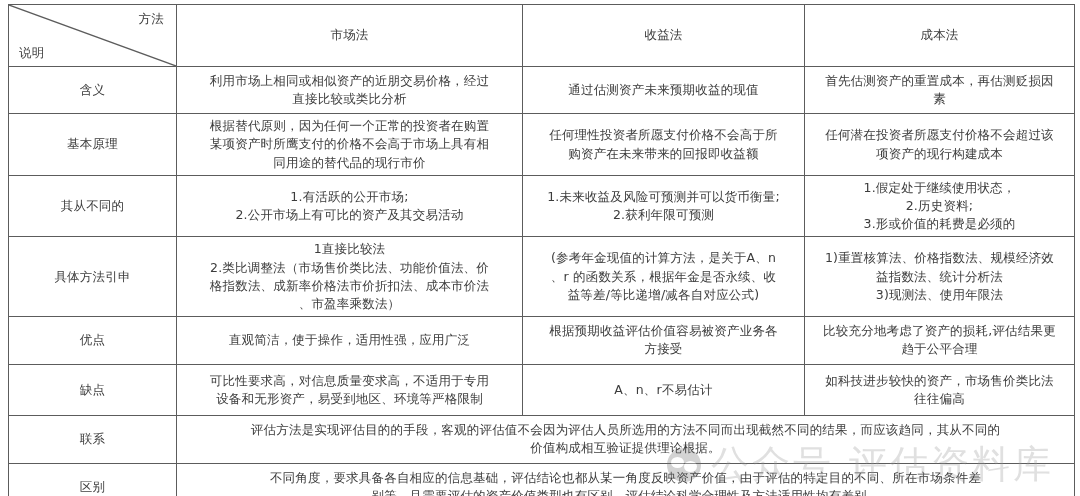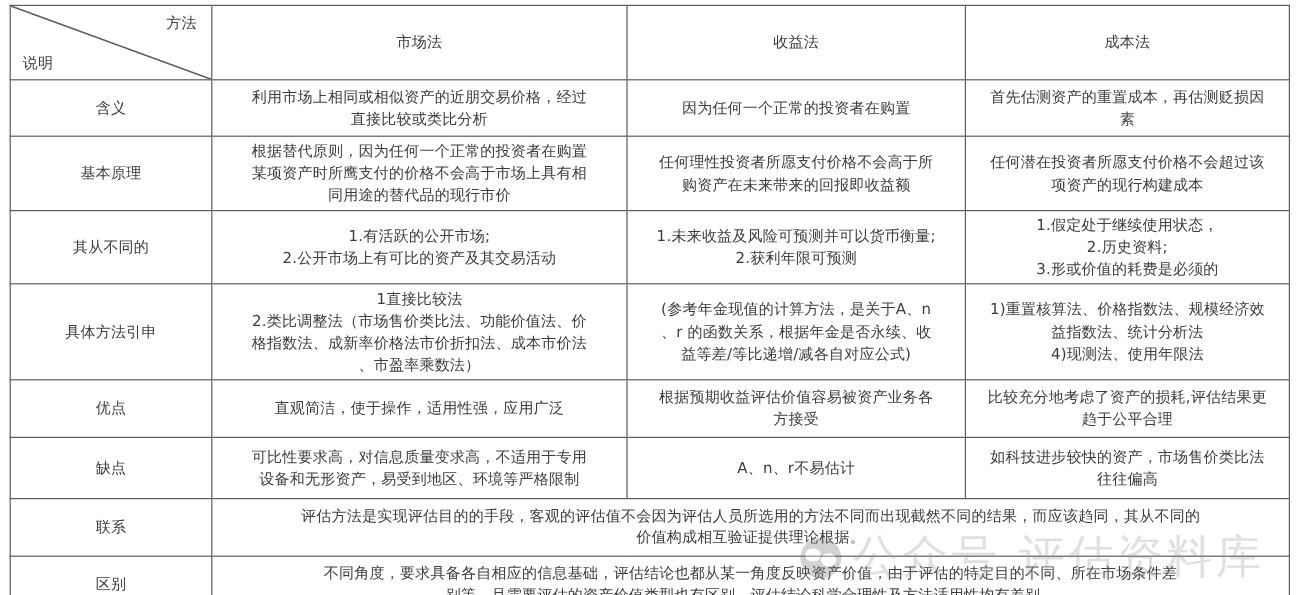--- a/index.html
+++ b/index.html
@@ -169,21 +169,21 @@
         <td class="colhead">成本法</td>
       </tr>
 
       <tr class="r-1">
         <td class="rowlabel">含义</td>
         <td class="body-cell">
             <span class="line">利用市场上相同或相似资产的近朋交易价格，经过</span>
             <span class="line">直接比较或类比分析</span>
           </td>
         <td class="body-cell">
-            <span class="line">因为任何一个正常的投资者在购置</span>
+            <span class="line">通过估测资产未来预期收益的现值</span>
           </td>
         <td class="body-cell">
             <span class="line">首先估测资产的重置成本，再估测贬损因</span>
             <span class="line">素</span>
           </td>
       </tr>
 
       <tr class="r-2">
         <td class="rowlabel">基本原理</td>
         <td class="body-cell">
@@ -227,21 +227,21 @@
             <span class="line">、市盈率乘数法）</span>
           </td>
         <td class="body-cell">
             <span class="line">(参考年金现值的计算方法，是关于A、n</span>
             <span class="line">、r 的函数关系，根据年金是否永续、收</span>
             <span class="line">益等差/等比递增/减各自对应公式)</span>
           </td>
         <td class="body-cell">
             <span class="line">1)重置核算法、价格指数法、规模经济效</span>
             <span class="line">益指数法、统计分析法</span>
-            <span class="line">4)现测法、使用年限法</span>
+            <span class="line">3)现测法、使用年限法</span>
           </td>
       </tr>
 
       <tr class="r-5">
         <td class="rowlabel">优点</td>
         <td class="body-cell">
             <span class="line">直观简洁，使于操作，适用性强，应用广泛</span>
           </td>
         <td class="body-cell">
             <span class="line">根据预期收益评估价值容易被资产业务各</span>

